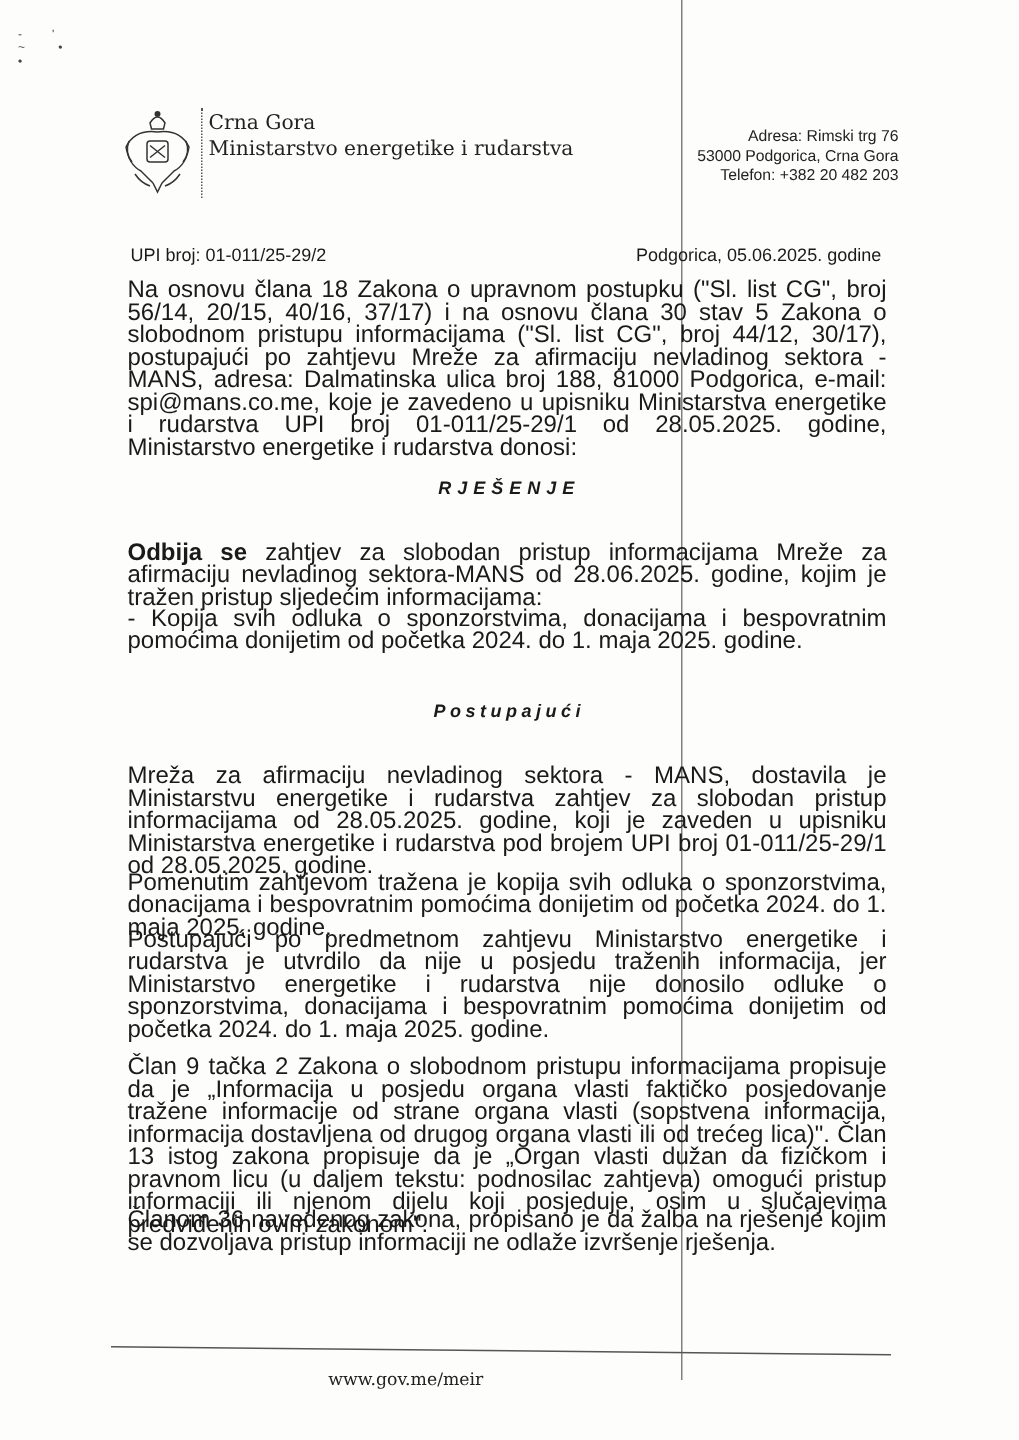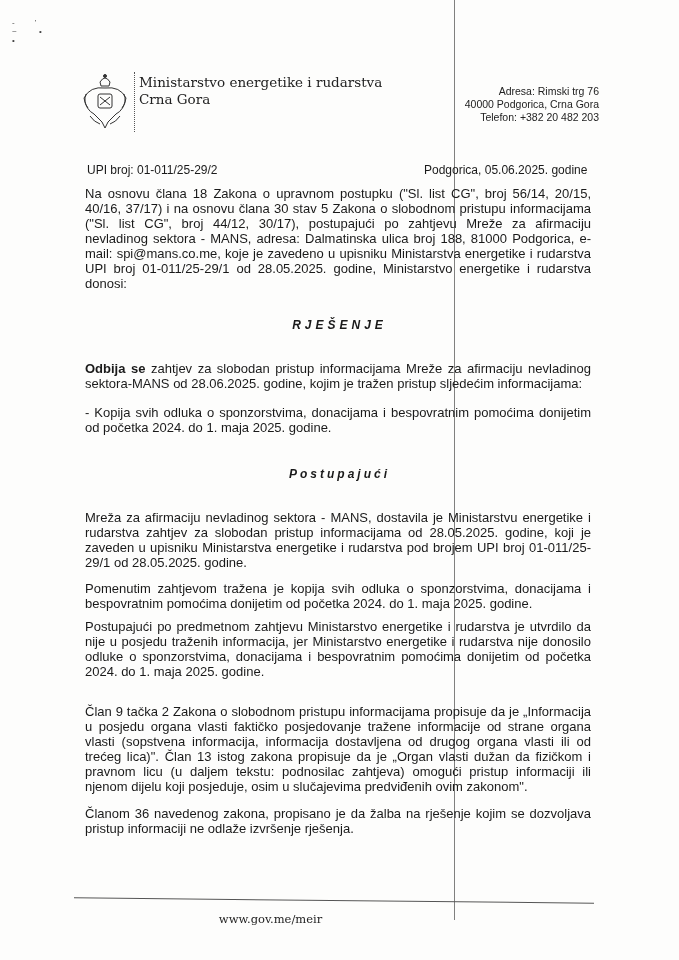--- a/index.html
+++ b/index.html
@@ -6,21 +6,21 @@
   body { width:679px; height:960px; background:#fdfdfc; position:relative; overflow:hidden;
          font-family:"Liberation Sans", sans-serif; color:#1a1a1a; }
   .scan-line { position:absolute; left:454px; top:0; width:1px; height:920px; background:#555; opacity:.75; }
   .specks { position:absolute; left:12px; top:18px; font-size:8px; color:#444; line-height:9px; }
   .crest { position:absolute; left:80px; top:72px; width:50px; height:58px; }
   .vdash { position:absolute; left:134px; top:72px; width:0; height:60px; border-left:1px dotted #555; }
   .org { position:absolute; left:139px; top:74px; font-family:"DejaVu Serif", serif; font-size:13.5px; line-height:17px; color:#222; }
   .addr { position:absolute; right:80px; top:85px; text-align:right; font-size:10.5px; line-height:13px; color:#222; }
   .upi { position:absolute; left:87px; top:163px; font-size:12px; }
   .date { position:absolute; left:424px; top:163px; font-size:12px; }
-  .para { position:absolute; left:85px; width:506px; font-size:13px; line-height:15px; text-align:justify; }
+  .para { position:absolute; left:85px; width:506px; font-size:16px; line-height:15px; text-align:justify; }
   .title { position:absolute; left:0; width:679px; text-align:center; font-weight:bold; font-style:italic; font-size:12px; letter-spacing:4px; }
   .footer-line { position:absolute; left:74px; top:900px; width:520px; height:1px; background:#555; transform:rotate(0.6deg); }
   .footer { position:absolute; left:0; width:541px; top:912px; text-align:center; font-family:"DejaVu Serif", serif; font-size:11.5px; color:#222; }
   b { font-weight:bold; }
 </style>
 </head>
 <body>
 
 <div class="specks">-&nbsp;&nbsp;&nbsp;&nbsp;&nbsp;&nbsp;&nbsp;&nbsp;&nbsp;'<br>~&nbsp;&nbsp;&nbsp;&nbsp;&nbsp;&nbsp;&nbsp;&nbsp;&nbsp;&nbsp;•<br>•</div>
 
@@ -34,27 +34,27 @@
     <path d="M6 22 Q3 30 8 36 M44 22 Q47 30 42 36"></path>
     <rect x="18" y="22" width="14" height="14" rx="2"></rect>
     <path d="M20 25 L30 33 M30 25 L20 33"></path>
     <path d="M22 50 L25 56 L28 50"></path>
     <path d="M10 44 Q14 50 20 52 M40 44 Q36 50 30 52"></path>
   </g>
 </svg>
 <div class="vdash"></div>
 
 <div class="org">
+  <div>Crna Gora</div>
   <div>Ministarstvo energetike i rudarstva</div>
-  <div>Crna Gora</div>
 </div>
 
 <div class="addr">
   <div>Adresa: Rimski trg 76</div>
-  <div>40000 Podgorica, Crna Gora</div>
+  <div>53000 Podgorica, Crna Gora</div>
   <div>Telefon: +382 20 482 203</div>
 </div>
 
 <div class="upi">UPI broj: 01-011/25-29/2</div>
 <div class="date">Podgorica, 05.06.2025. godine</div>
 
 <div class="para" style="top:186px;">Na osnovu člana 18  Zakona o upravnom postupku ("Sl. list CG", broj 56/14, 20/15, 40/16, 37/17) i na osnovu člana 30 stav 5 Zakona o slobodnom pristupu informacijama ("Sl. list CG", broj 44/12, 30/17), postupajući po zahtjevu Mreže za afirmaciju nevladinog sektora - MANS, adresa: Dalmatinska ulica broj 188, 81000 Podgorica, e-mail: spi@mans.co.me, koje je zavedeno u upisniku Ministarstva energetike i rudarstva UPI broj 01-011/25-29/1 od 28.05.2025. godine, Ministarstvo energetike i rudarstva donosi:</div>
 
 <div class="title" style="top:318px;">RJEŠENJE</div>
 

